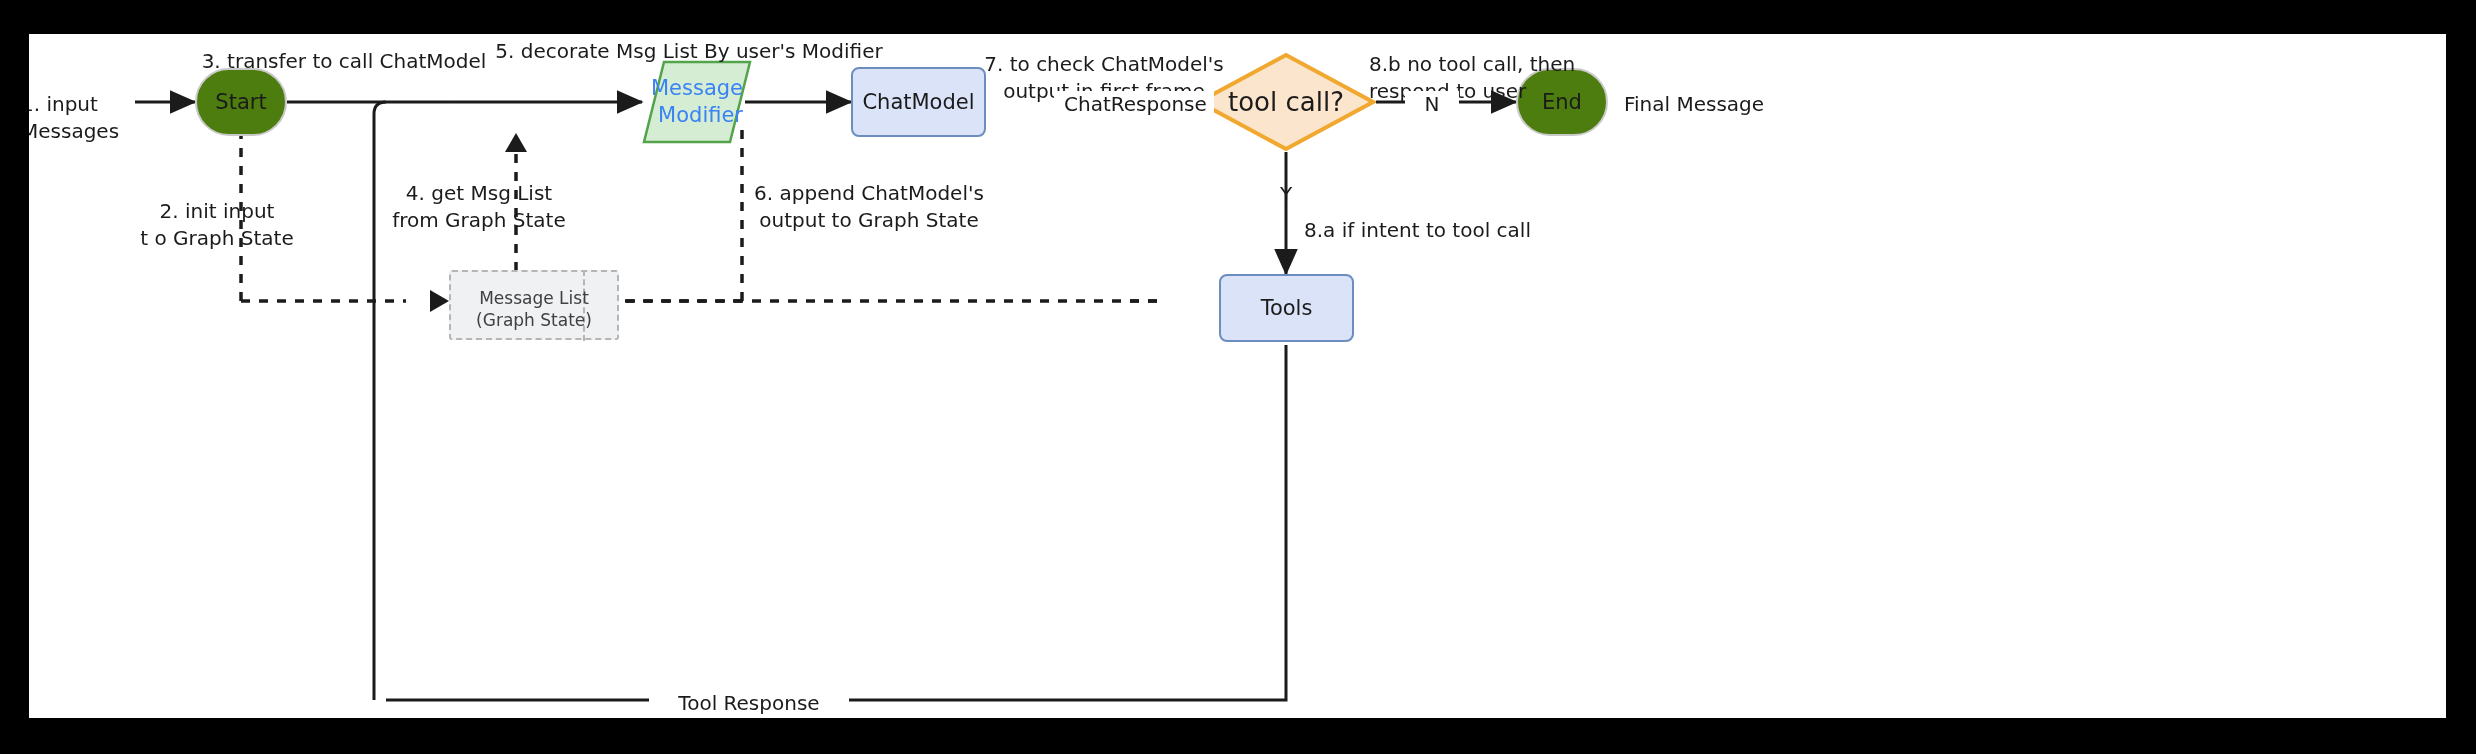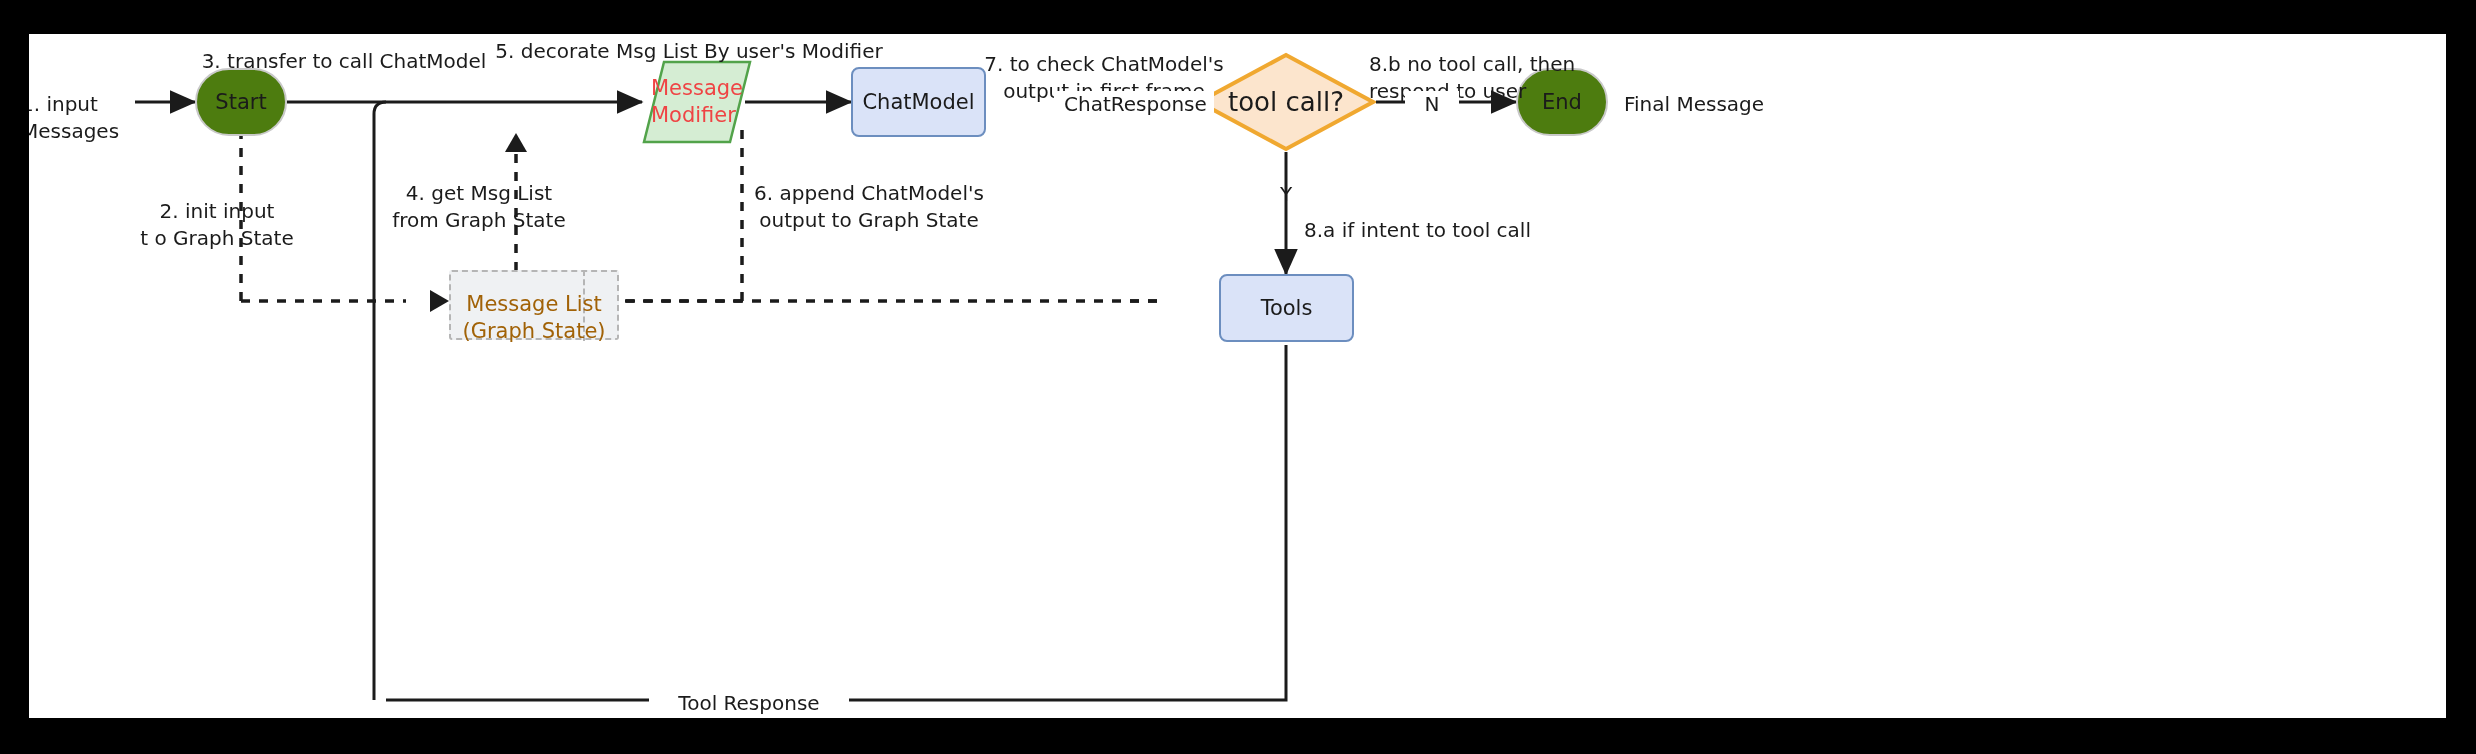--- a/index.html
+++ b/index.html
@@ -74,24 +74,24 @@
     height: 100%;
   }
   .parallelogram-label {
     position: absolute;
     left: 0; top: 0;
     width: 100%;
     height: 100%;
     display: flex;
     align-items: center;
     justify-content: center;
-    text-align: left;
+    text-align: right;
     font-size: 21px;
     line-height: 1.3;
-    color: #ef4444;
+    color: #3b82f6;
     white-space: pre-line;
   }
 
   
   .diamond-wrap {
     position: absolute;
   }
   .diamond-shape {
     position: absolute;
     left: 0; top: 0;
@@ -120,30 +120,30 @@
   }
   .datastore .ds-divider {
     position: absolute;
     top: -2.5px;
     bottom: -2.5px;
     width: 0;
     border-left: 2.5px dashed #b5b5b5;
   }
   .datastore .ds-label {
     position: absolute;
-    left: 0; top: 13px;
+    left: 0; top: 4px;
     width: 100%;
     height: 100%;
     display: flex;
     align-items: center;
     justify-content: center;
     text-align: center;
-    font-size: 21px;
+    font-size: 17px;
     line-height: 1.3;
-    color: #a16207;
+    color: #404040;
     white-space: pre-line;
   }
 
   
   .label {
     position: absolute;
     font-size: 20px;
     line-height: 1.35;
     color: #1b1b1b;
     white-space: pre-line;

